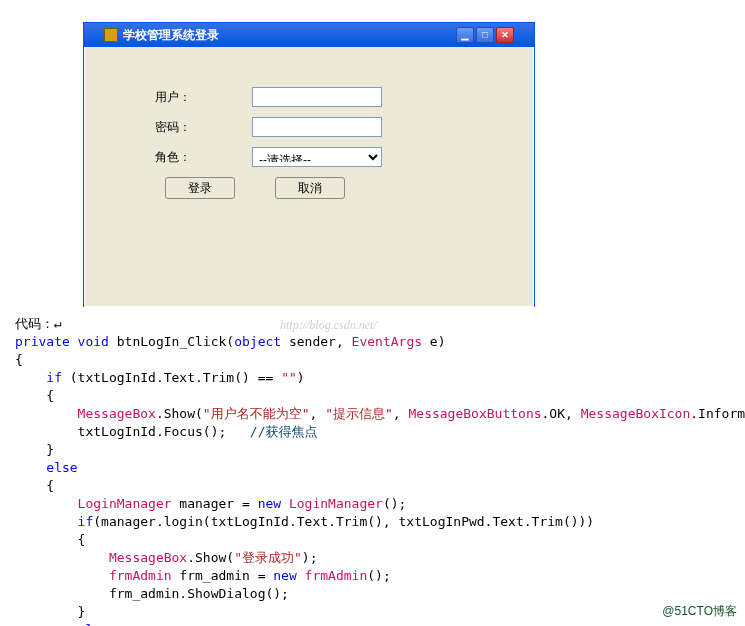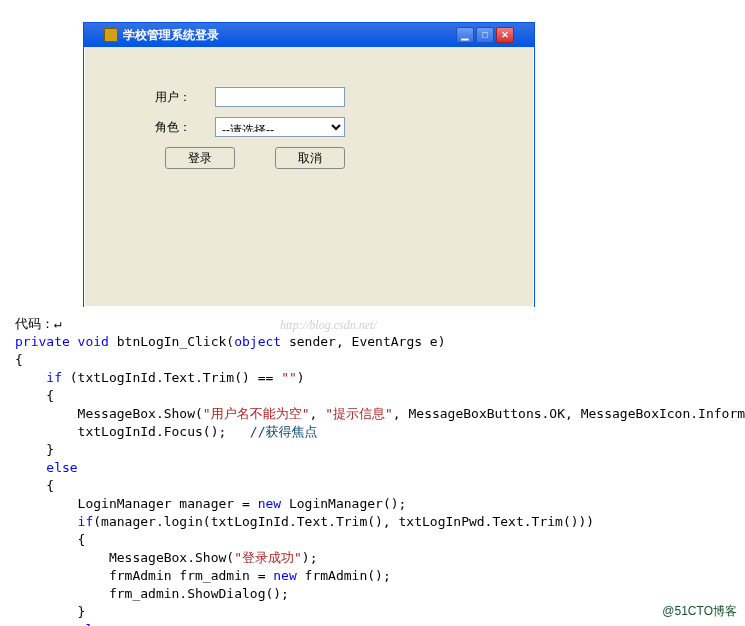--- a/index.html
+++ b/index.html
@@ -7,53 +7,57 @@
     
     .window { position: absolute; left: 83px; top: 22px; width: 452px; height: 285px; border: 1px solid #0054e3; }
     .titlebar { height: 24px; background: linear-gradient(#3670e4, #0054e3); display: flex; align-items: center; padding: 0 20px; color: #fff; font-weight: bold; }
     .titlebar-icon { width: 14px; height: 14px; background: #d4a017; border: 1px solid #7a5c00; margin-right: 5px; }
     .titlebar-text { flex: 1; font-size: 12px; }
     .titlebar-btns { display: flex; gap: 2px; }
     .tbtn { width: 18px; height: 16px; background: linear-gradient(#6a9cf0, #3670e4); border: 1px solid #2050c0; border-radius: 2px; display: flex; align-items: center; justify-content: center; font-size: 9px; color: #fff; cursor: pointer; font-family: Arial; }
     .tbtn.close { background: linear-gradient(#f08080, #d03030); border-color: #a02020; }
     
     .client { height: 260px; background: #ece9d8; border: 1px solid #fff; border-top: none; padding: 40px 70px; }
-    .form-row { display: flex; align-items: center; margin-bottom: 10px; }
+    .form-row { display: flex; align-items: center; margin-bottom: 10px; gap: 37px; }
     .form-label { width: 60px; text-align: left; font-size: 12px; }
     .form-input { width: 130px; height: 20px; border: 1px solid #7f9db9; background: #fff; padding: 2px 4px; font-size: 12px; }
     .form-select { width: 130px; height: 20px; border: 1px solid #7f9db9; background: #fff; font-size: 12px; padding: 4px 2px; }
     .btn-row { display: flex; gap: 40px; margin-left: 10px; }
     .btn { width: 70px; height: 22px; background: #ece9d8; border: 1px solid #888; border-radius: 3px; font-size: 12px; cursor: pointer; }
     
     .code-area { position: absolute; left: 15px; top: 315px; width: 720px; font-family: "SimSun", monospace; font-size: 13px; line-height: 18px; white-space: pre; color: #000; }
     .watermark { position: absolute; left: 280px; top: 318px; color: #d0d0d0; font-family: "Times New Roman", serif; font-size: 12px; font-style: italic; }
     .footer-mark { position: absolute; right: 8px; bottom: 6px; color: #14532d; font-size: 12px; }
     
     .kw-blue { color: #0000ff; }
-    .kw-type { color: #000000; }
+    .kw-type { color: #be185d; }
     .kw-str { color: #b22222; }
     .kw-comment { color: #0c4a6e; }
   </style>
 </head>
 <body>
 
 <div class="window">
   <div class="titlebar">
     <div class="titlebar-icon"></div>
     <div class="titlebar-text">学校管理系统登录</div>
     <div class="titlebar-btns">
       <div class="tbtn">▁</div>
       <div class="tbtn">□</div>
       <div class="tbtn close">✕</div>
     </div>
   </div>
   <div class="client">
     <div class="form-row">
       <div class="form-label">用户：</div>
       <input class="form-input" style="">
+    </div>
+    <div class="form-row">
+      <div class="form-label">密码：</div>
+      <input class="form-input" type="password" style="">
     </div>
     <div class="form-row">
       <div class="form-label">角色：</div>
       <select class="form-select">
         <option>--请选择--</option>
       </select>
     </div>
     <div class="btn-row">
       <button class="btn">登录</button>
       <button class="btn">取消</button>

